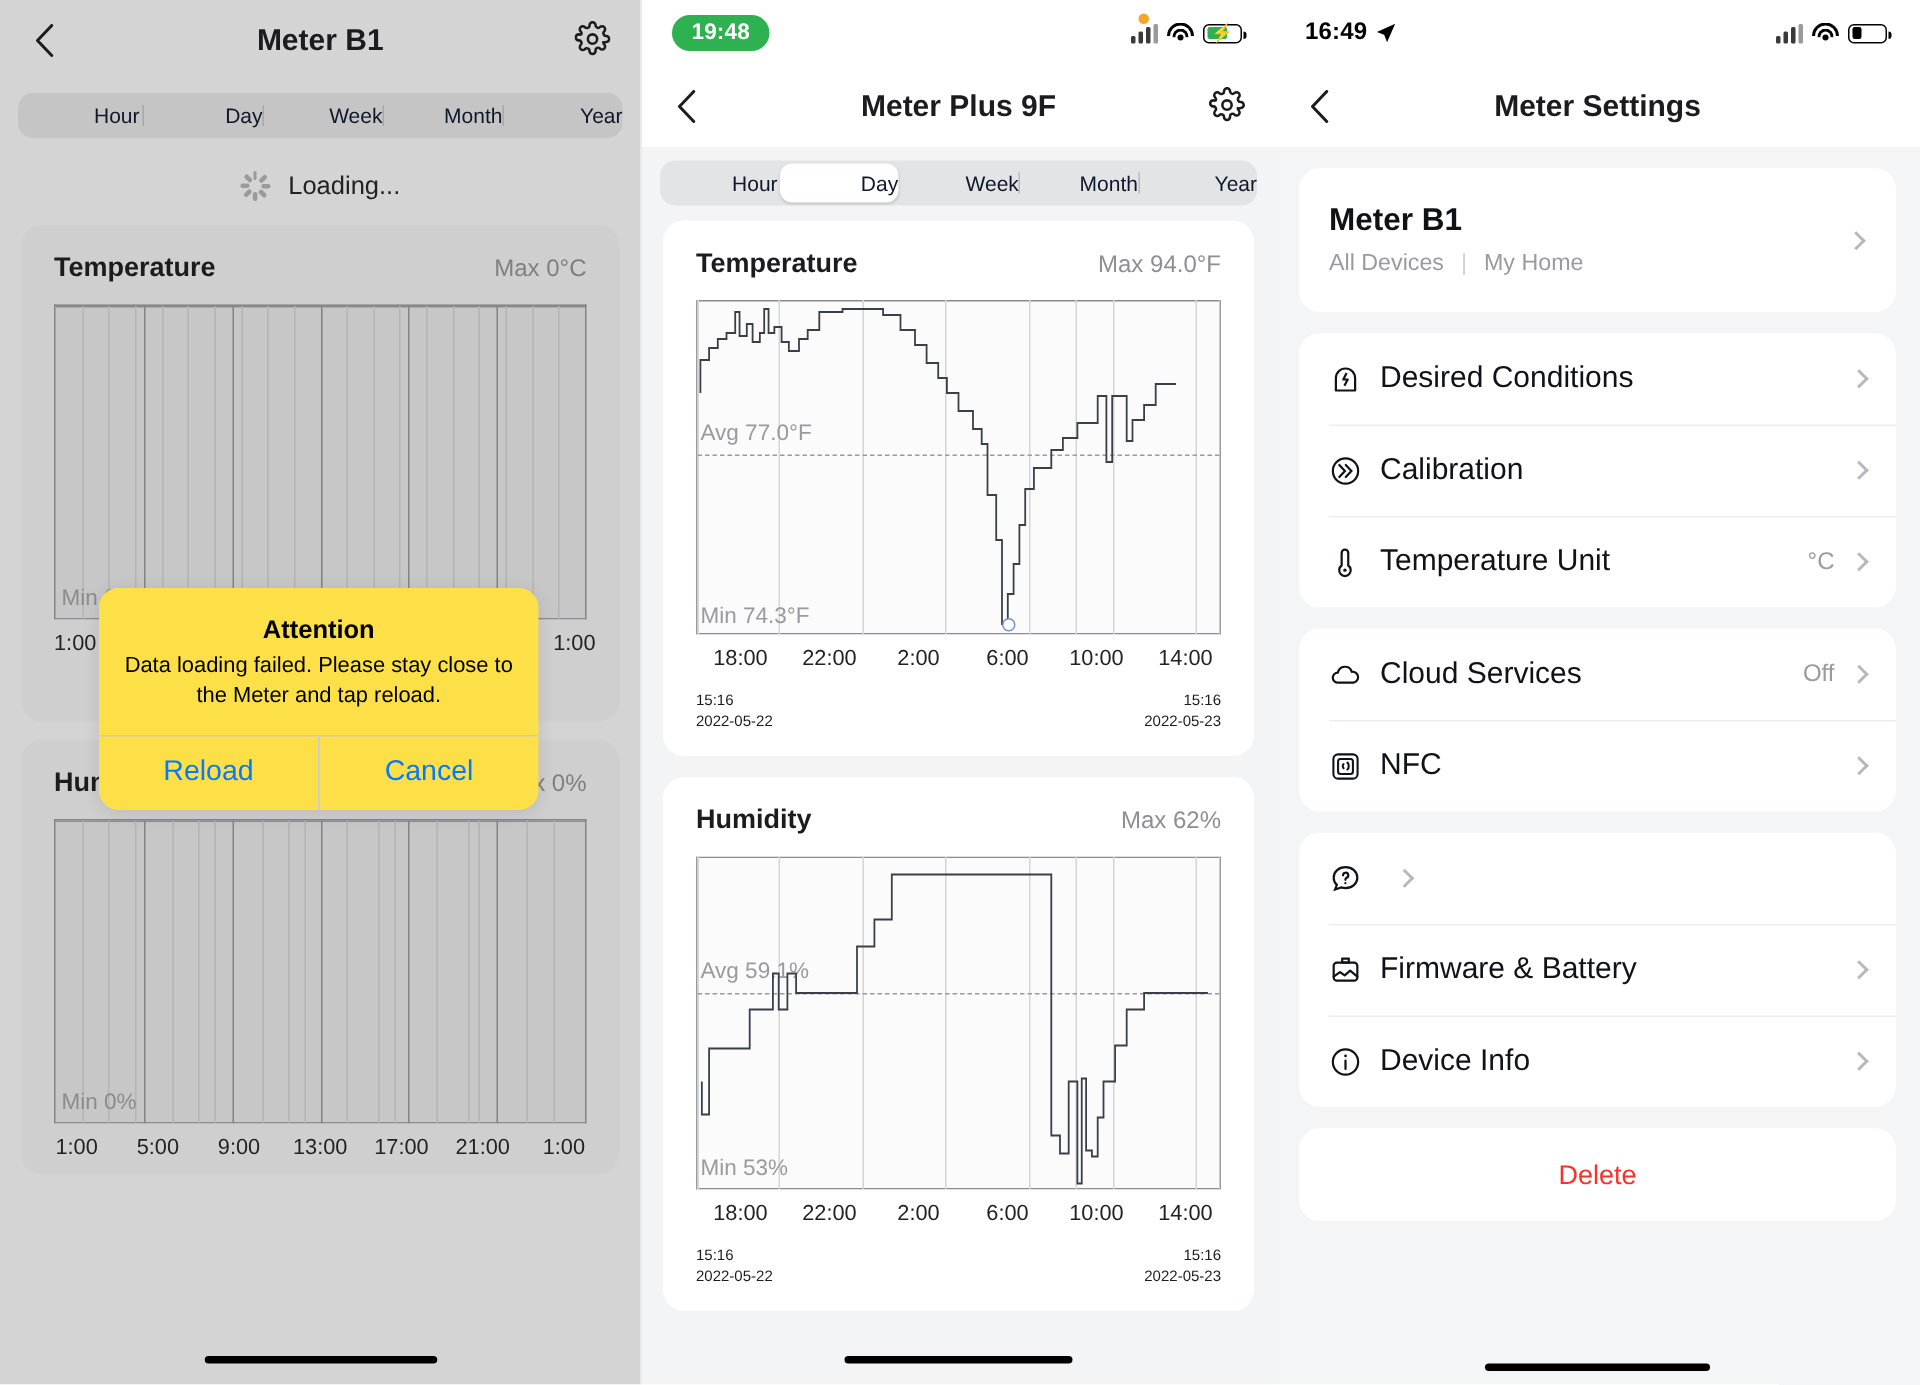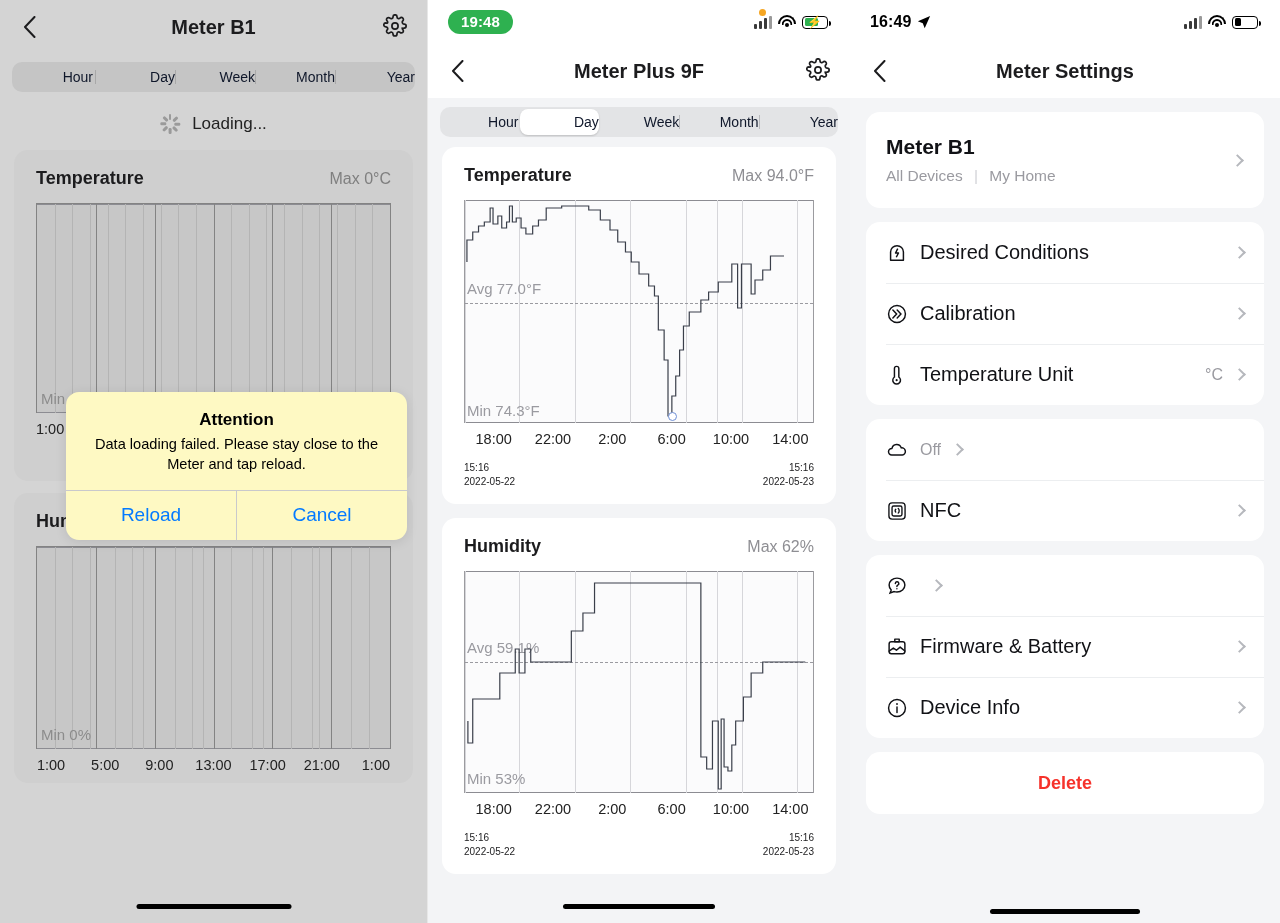--- a/index.html
+++ b/index.html
@@ -151,22 +151,22 @@
   .tooltip {
     position:absolute; background:#2f333d; color:#fff; border-radius:7px;
     padding:7px 11px 8px; font-size:15px; line-height:1.38; white-space:nowrap;
     z-index:5;
   }
   .tt-dot {
     position:absolute; width:9px; height:9px; border-radius:50%;
     background:#fff; border:1.6px solid #6f8fd6; z-index:6;
   }
   .alert {
-    position:absolute; left:66px; top:392px; width:341px;
-    background:#fef9c3; border-radius:13px; overflow:hidden; z-index:10;
+    position:absolute; left:66px; top:392px; width:293px;
+    background:#fde047; border-radius:13px; overflow:hidden; z-index:10;
     box-shadow:0 2px 12px rgba(0,0,0,.10);
   }
   .alert-body { padding:18px 16px 16px; text-align:center; }
   .alert-title { font-size:17px; font-weight:bold; color:#000; margin-bottom:5px; }
   .alert-msg { font-size:14.6px; color:#000; line-height:1.35; }
   .alert-actions { display:flex; border-top:1px solid #c9c9cc; }
   .alert-btn {
     flex:1; text-align:center; padding:13px 0 14px; font-size:19px; color:#047aff;
   }
   .alert-btn.strong { font-weight:500; }
@@ -190,21 +190,21 @@
   .chev { width:9px; height:9px; border-right:2px solid #b6b8bd;
           border-top:2px solid #b6b8bd; transform:rotate(45deg); margin-right:2px; }
   .device-card { padding:20px 20px 20px; min-height:96px; display:flex; align-items:center; }
   .device-main { flex:1; }
   .device-name { font-size:21px; font-weight:bold; color:#111216; margin-bottom:8px; }
   .device-sub { font-size:15.5px; color:#9a9aa0; }
   .device-sub .bar { color:#d2d3d7; margin:0 7px; }
   .delete-card {
     background:#fff; border-radius:14px; margin:0 16px; height:62px;
     display:flex; align-items:center; justify-content:center;
-    font-size:18px; color:#f6322b;font-weight:bold;
+    font-size:18px; color:#f6322b;
   }
 
   
   .home-ind {
     position:absolute; bottom:9px; left:50%; transform:translateX(-50%);
     width:150px; height:5px; background:#000; border-radius:3px; z-index:20;
   }
   .panel-1 .home-ind { width:155px; bottom:14px; }
   .panel-2 .home-ind { width:152px; bottom:14px; }
 </style>
@@ -598,20 +598,21 @@
       </div>
     </div>
 
     <div class="sgroup">
       <div class="srow">
         <span class="srow-icon">
           <svg width="22" height="22" viewBox="0 0 24 24" fill="none" stroke="#111216" stroke-width="1.6" stroke-linejoin="round">
             <path d="M6.2 17.5a3.6 3.6 0 0 1 .3-7.2 5.2 5.2 0 0 1 10.1-.6 3.9 3.9 0 0 1 1.2 7.8z"></path>
           </svg>
         </span>
+        <span class="srow-label">Cloud Services</span>
         <span class="srow-value">Off</span>
         <span class="chev"></span>
       </div>
       <div class="srow">
         <span class="srow-icon">
           <svg width="22" height="22" viewBox="0 0 24 24" fill="none" stroke="#111216" stroke-width="1.5">
             <rect x="3.2" y="3.2" width="17.6" height="17.6" rx="3.4"></rect>
             <rect x="6.6" y="6.6" width="10.8" height="10.8" rx="1.8"></rect>
             <path d="M13.4 9.2c1.3 1 1.3 4 0 5M10.6 10.2c-.8.6-.8 2.2 0 3" stroke-linecap="round"></path>
           </svg>

